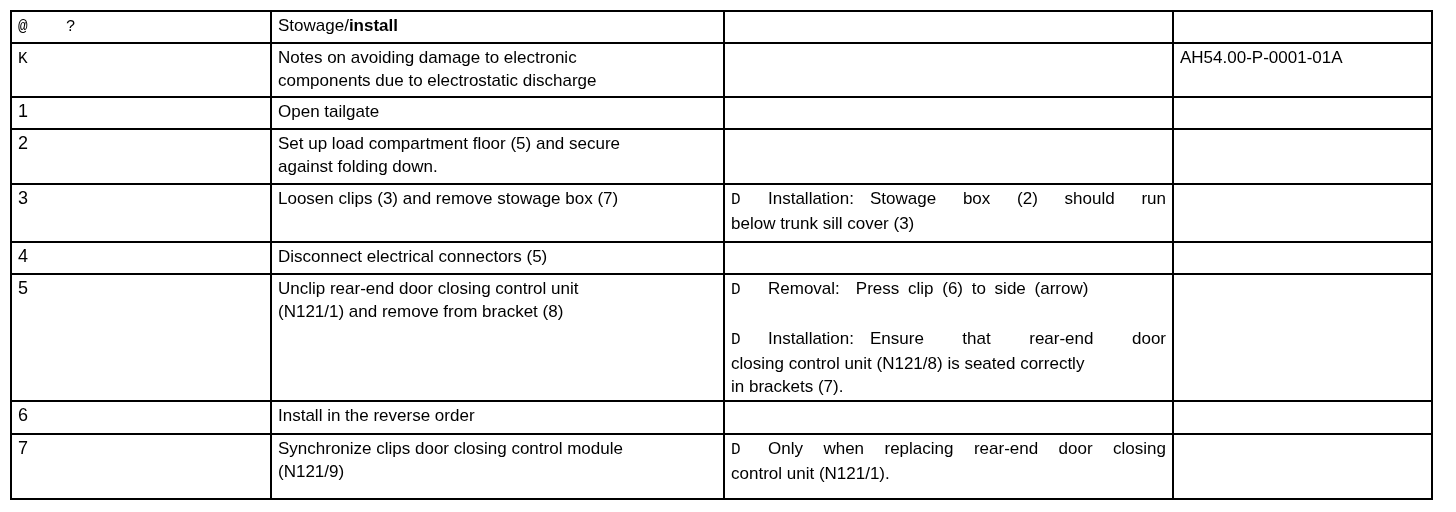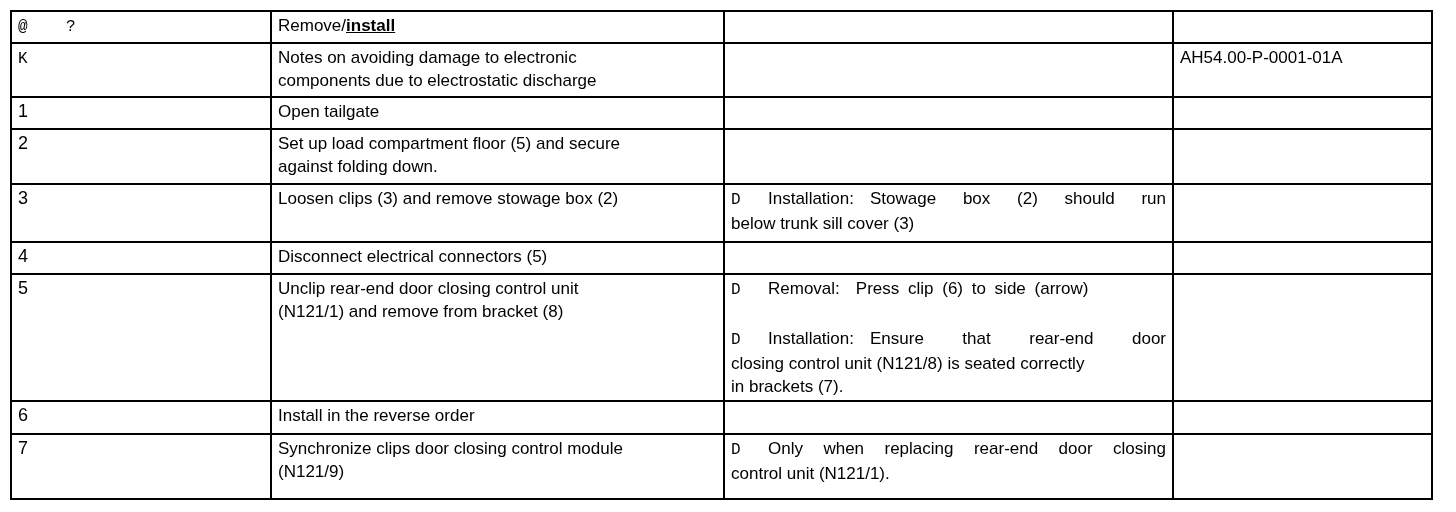--- a/index.html
+++ b/index.html
@@ -33,21 +33,21 @@
   }
   tr.thick-top td { border-top-width: 3px; }
   tr.thick-bottom td { border-bottom-width: 3px; }
   td.c-step { padding-left: 7px; padding-top: 3px; }
   .sym-mono {
     font-family: "Liberation Mono", monospace;
     font-size: 16px;
     white-space: pre;
   }
   .sym-sans { font-size: 18px; }
-  .bold { font-weight: bold; text-decoration: underline; }
+  .bold { font-weight: bold; }
   td.c-note { padding: 4px 5px 2px 6px; border-radius: 25px; }
   .note { margin: 0 0 25px 0; }
   .note:last-child { margin-bottom: 0; }
   .note-line { min-height: 23px; }
   .note-line.stretch {
     text-align: justify;
     text-align-last: justify;
   }
   .marker {
     display: inline-block;
@@ -66,21 +66,21 @@
     <colgroup id="cols">
         <col style="width: 260px;">
         <col style="width: 453px;">
         <col style="width: 449px;">
         <col style="width: 259px;">
       </colgroup>
     <tbody id="rows">
         <tr style="height: 32px;">
           <td class="c-step"><span class="sym-mono">@    ?</span></td>
           <td class="c-instr">
-            <div class="instr-line"><span>Remove/</span><span class="bold">install</span></div>
+            <div class="instr-line"><span>Stowage/</span><span class="bold">install</span></div>
           </td>
           <td class="c-note"></td>
           <td class="c-ref"></td>
         </tr>
         <tr style="height: 54px;">
           <td class="c-step"><span class="sym-mono">K</span></td>
           <td class="c-instr">
             <div class="instr-line"><span>Notes on avoiding damage to electronic</span></div>
             <div class="instr-line"><span>components due to electrostatic discharge</span></div>
           </td>
@@ -100,21 +100,21 @@
           <td class="c-instr">
             <div class="instr-line"><span>Set up load compartment floor (5) and secure</span></div>
             <div class="instr-line"><span>against folding down.</span></div>
           </td>
           <td class="c-note"></td>
           <td class="c-ref"></td>
         </tr>
         <tr style="height: 58px;">
           <td class="c-step"><span class="sym-sans">3</span></td>
           <td class="c-instr">
-            <div class="instr-line"><span>Loosen clips (3) and remove stowage box (2)</span></div>
+            <div class="instr-line"><span>Loosen clips (3) and remove stowage box (7)</span></div>
           </td>
           <td class="c-note">
             <div class="note">
               <div class="note-line stretch"><span class="marker">D</span><span class="kw">Installation:</span><span>Stowage box (2) should run</span></div>
               <div class="note-line"><span>below trunk sill cover (3)</span></div>
             </div>
           </td>
           <td class="c-ref"></td>
         </tr>
         <tr class="thick-top thick-bottom" style="height: 32px;">

